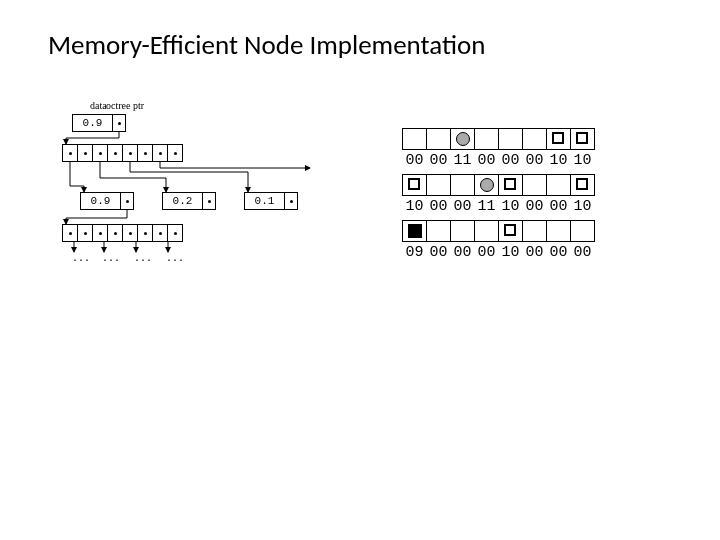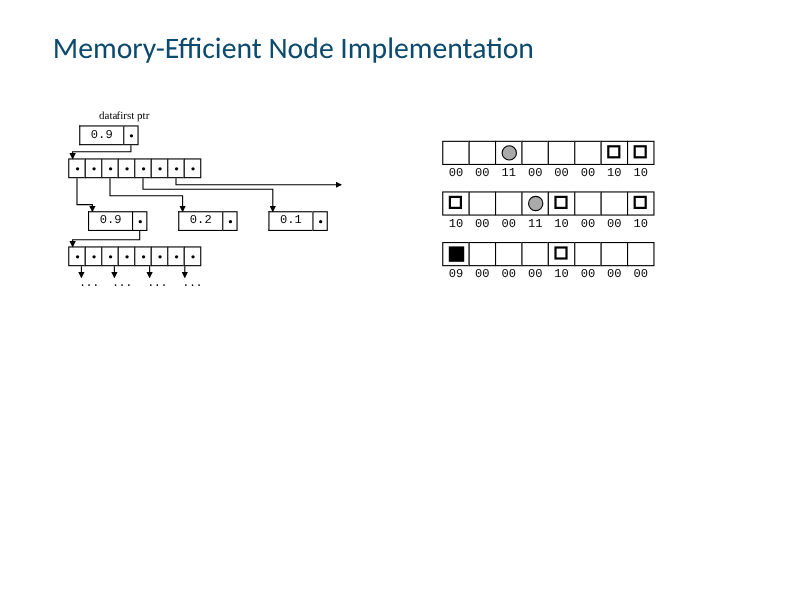--- a/index.html
+++ b/index.html
@@ -11,21 +11,21 @@
     background: #fff;
     font-family: Calibri, Arial, sans-serif;
     color: #000;
     position: relative;
   }
   .title {
     position: absolute;
     top: 28px;
     left: 48px;
     font-size: 27px;
-    color: #0c4a6e;
+    color: #000000;
     font-weight: 400;
   }
   .diagram-area {
     position: absolute;
     top: 100px;
     left: 62px;
     width: 600px;
     height: 190px;
   }
   .left-dia {
@@ -111,21 +111,21 @@
   .strip-cell {
     position: absolute;
     width: 25px;
     height: 22px;
     border: 1px solid #000;
     background: #fff;
   }
   .strip-bits {
     position: absolute;
     font-family: 'Courier New', monospace;
-    font-size: 11px;
+    font-size: 15px;
     top: 24px;
     width: 25px;
     text-align: center;
   }
   .glyph-circle-gray {
     position: absolute;
     width: 14px; height: 14px;
     border: 1px solid #000;
     background: #aaa;
     border-radius: 50%;
@@ -170,21 +170,21 @@
 </style>
 </head>
 <body>
 
 <div class="title">Memory-Efficient Node Implementation</div>
 
 <div class="diagram-area">
 
   <div class="left-dia">
     <div class="small-label" style="left:4px; top:0;margin-left:24px;">data</div>
-    <div class="small-label" style="left:44px; top:0;">first ptr</div>
+    <div class="small-label" style="left:44px; top:0;">octree ptr</div>
 
     <div class="node-data" style="left:10px; top:14px; width:40px;">0.9</div>
     <div class="node-ptr" style="left:50px; top:14px;">
         <div class="ptr-dot"></div>
       </div>
 
     <div class="child-row" style="left:0px; top:44px;">
       <div class="child-cell" style="left:0px;">
           <div class="child-dot"></div>
         </div>

